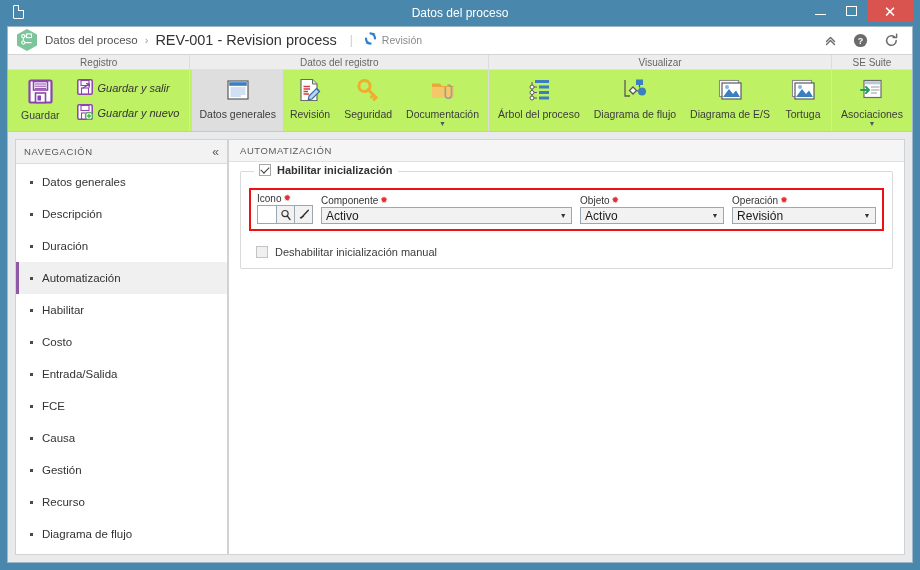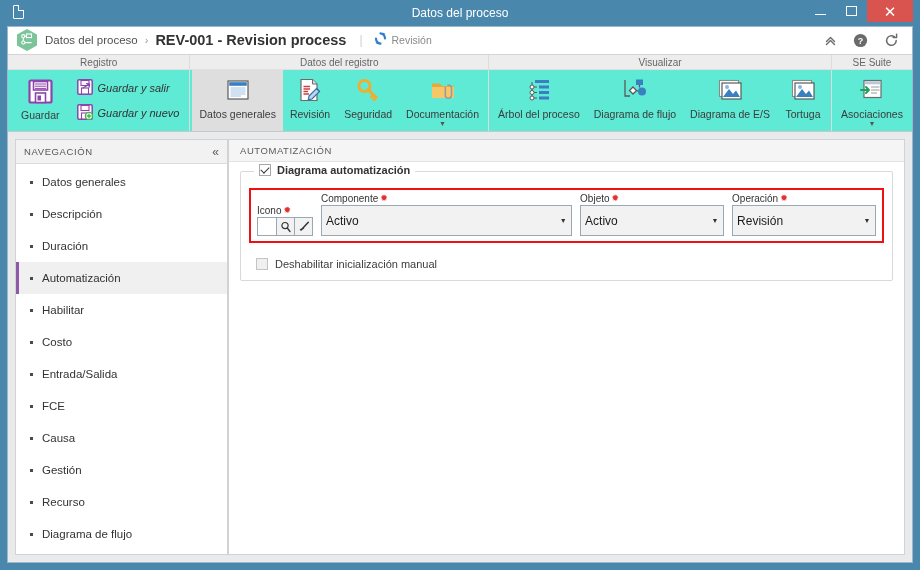--- a/index.html
+++ b/index.html
@@ -117,21 +117,21 @@
     color: #4f4f4f;
     margin-left: 8px;
   }
   .bc-sep {
     font-size: 11px;
     color: #9a9a9a;
     margin: 0 7px;
   }
   .bc-title {
     font-size: 14.5px;
-    font-weight: bold;
+    font-weight: normal;
     color: #333333;
   }
   .bc-divider {
     color: #cfcfcf;
     margin: 0 11px 0 13px;
     font-size: 12px;
   }
   .bc-rev {
     display: flex;
     align-items: center;
@@ -155,21 +155,21 @@
     flex: 0 0 78px;
     background: #f3f3f3;
     border-top: 1px solid #d4d4d4;
     border-bottom: 1px solid #c8c8c8;
     display: flex;
   }
   .rgroup {
     display: flex;
     flex-direction: column;
     border-right: 1px solid #dcdcdc;
-    background: #5eead4;
+    background: #bef264;
   }
   .rgroup:last-child { border-right: none; }
   .rgroup-title {
     height: 15px;
     flex: 0 0 15px;
     font-size: 10px;
     color: #666666;
     text-align: center;
     line-height: 15px;
     background: #ededed;
@@ -430,21 +430,21 @@
     border: 1px solid #9aa8b4;
     border-left: none;
     background: #f2f2f2;
     display: flex;
     align-items: center;
     justify-content: center;
     cursor: default;
   }
 
   .select {
-    height: 31px;
+    height: 17px;
     border: 1px solid #9aa8b4;
     background: #f2f2f2;
     display: flex;
     align-items: center;
     padding-left: 4px;
     position: relative;
     cursor: default;
   }
   .select-value {
     font-size: 12px;
@@ -796,21 +796,21 @@
 
       <div class="content">
         <div class="content-head">
           <span class="content-head-title">AUTOMATIZACIÓN</span>
         </div>
         <div class="content-body">
 
           <div class="fieldset">
             <div class="fieldset-legend">
               <span class="cbox checked"></span>
-              <span class="fieldset-legend-text">Diagrama automatización</span>
+              <span class="fieldset-legend-text">Habilitar inicialización</span>
             </div>
 
             <div class="highlight-row">
 
               <div class="field f-icono">
                 <div class="field-label">
                   <span>Icono</span>
                   <span class="req">✹</span>
                 </div>
                 <div class="icono-controls">

